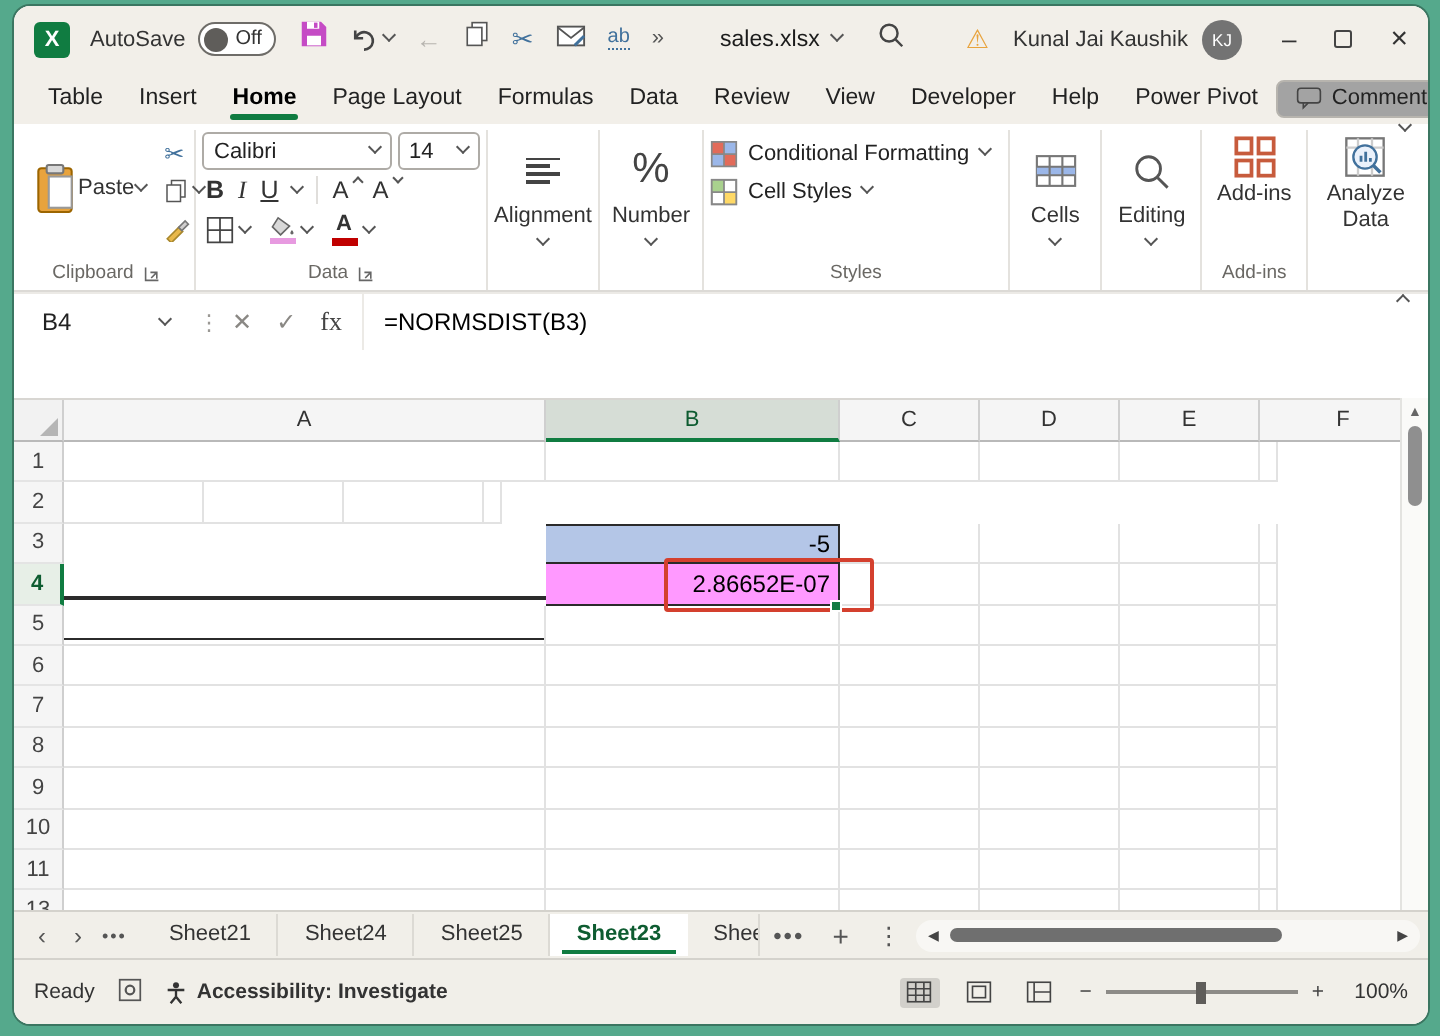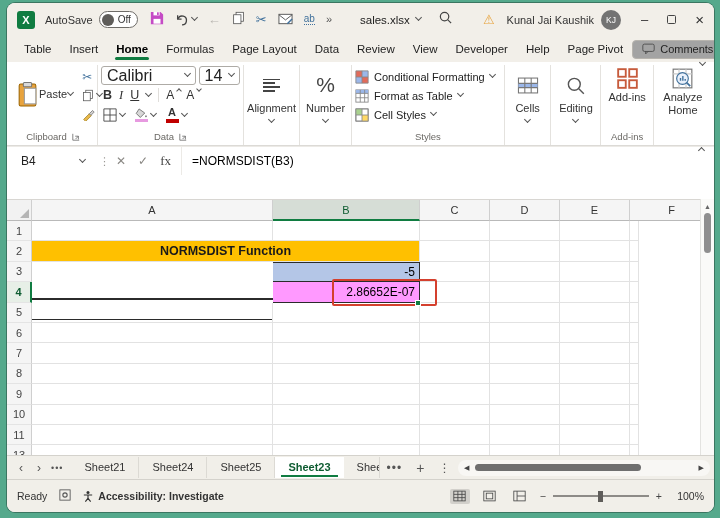--- a/index.html
+++ b/index.html
@@ -45,21 +45,21 @@
   .rgroup { display:flex; flex-direction:column; border-right:1px solid #e4e2de; padding:1px 3px; position:relative; }
   .grp-label { margin-top:auto; text-align:center; font-size:9.5px; color:#6a6864; padding:1px 0 2px;
                display:flex; align-items:center; justify-content:center; gap:5px; }
   .launcher { display:inline-block; line-height:0; }
   .rbody { display:flex; gap:4px; }
   .paste { display:flex; align-items:center; font-size:11px; color:#333; padding:2px 5px; gap:1px; }
   .smallcol { display:flex; flex-direction:column; gap:4px; padding-top:3px; }
   .smallbtn { display:flex; align-items:center; gap:3px; height:15px; color:#41719C; font-size:12px; line-height:1; }
   .fontgrp { width:146px; }
   .combo { border:1px solid #aeaba6; border-radius:3px; height:19px; display:flex; align-items:center;
-           padding:0 5px; font-size:16px; color:#222; justify-content:space-between; background:#fff; }
+           padding:0 5px; font-size:11px; color:#222; justify-content:space-between; background:#fff; }
   .fontrow { display:flex; align-items:center; gap:7px; height:20px; padding:1px 2px; font-size:12.5px; color:#333; }
   .b { font-weight:bold; } .i { font-style:italic; font-family:"Liberation Serif",serif; }
   .u { text-decoration:underline; }
   .vline { width:1px; height:14px; background:#e0dedb; }
   .Asz { font-size:12px; position:relative; padding-right:5px; }
   .Asz i { position:absolute; top:-1px; right:-2px; }
   .Asz .chev { width:4px; height:4px; }
   .colorbtn { display:flex; flex-direction:column; line-height:1; align-items:center; width:14px; }
   .colorbtn .bar { width:13px; height:3.5px; margin-top:1px; }
   .collapsed { display:flex; flex-direction:column; align-items:center; justify-content:flex-start;
@@ -214,28 +214,28 @@
         <span class="max-box"></span>
         <span style="font-size:15px;">×</span>
       </div>
     </div>
   </div>
 
   <div class="ribbon-tabs">
     <span class="rtab">Table</span>
     <span class="rtab">Insert</span>
     <span class="rtab active">Home</span>
+    <span class="rtab">Page Layout</span>
     <span class="rtab">Formulas</span>
-    <span class="rtab">Page Layout</span>
     <span class="rtab">Data</span>
     <span class="rtab">Review</span>
     <span class="rtab">View</span>
     <span class="rtab">Developer</span>
     <span class="rtab">Help</span>
-    <span class="rtab">Page Pivot</span>
+    <span class="rtab">Power Pivot</span>
     <span class="comments-btn">
       <svg width="13" height="12" viewBox="0 0 16 14">
           <rect x="1" y="1" width="14" height="9" rx="2" fill="none" stroke="#444"></rect>
           <path d="M4.5 10v3l3-3" fill="none" stroke="#444"></path>
         </svg>
       <span>Comments</span>
     </span>
 
   </div>
 
@@ -362,29 +362,20 @@
             <rect x="1" y="8" width="7" height="7" fill="#9BB7E9"></rect>
             <rect x="8" y="8" width="7" height="7" fill="#E26B5A"></rect>
             <path d="M1 1h14v14H1zM8 1v14M1 8h14" stroke="#888" fill="none"></path>
           </svg>
         <span>Conditional Formatting</span>
         <i class="chev"></i>
       </div>
       <div class="stylerow">
         <svg width="14" height="14" viewBox="0 0 16 16">
             <rect x="1" y="1" width="14" height="14" fill="#fff" stroke="#888"></rect>
-            <rect x="1" y="1" width="14" height="4" fill="#9BB7E9"></rect>
-            <path d="M1 5h14M1 10h14M6 1v14M11 1v14" stroke="#888" fill="none"></path>
-          </svg>
-        <span>Format as Table</span>
-        <i class="chev"></i>
-      </div>
-      <div class="stylerow">
-        <svg width="14" height="14" viewBox="0 0 16 16">
-            <rect x="1" y="1" width="14" height="14" fill="#fff" stroke="#888"></rect>
             <rect x="1" y="1" width="7" height="7" fill="#A9D18E"></rect>
             <rect x="8" y="8" width="7" height="7" fill="#FFD966"></rect>
             <path d="M1 1h14v14H1zM8 1v14M1 8h14" stroke="#888" fill="none"></path>
           </svg>
         <span>Cell Styles</span>
         <i class="chev"></i>
       </div>
       <div class="grp-label">
           <span>Styles</span>
         </div>
@@ -436,21 +427,21 @@
 
     <div class="rgroup" style="width:60px;border-right:none;">
       <div class="bigbtn">
         <svg width="21" height="21" viewBox="0 0 18 18">
             <rect x="1" y="1" width="16" height="16" fill="#fff" stroke="#777"></rect>
             <path d="M1 5h16M6 1v16M12 1v16" stroke="#ccc"></path>
             <circle cx="9" cy="9" r="5" fill="#EAF1FB" stroke="#41719C"></circle>
             <path d="M7.3 11V8.5M9.3 11V6.8M11.3 11V9.4" stroke="#41719C" stroke-width="1.2"></path>
             <path d="M12.6 12.6l3 3" stroke="#41719C" stroke-width="1.5"></path>
           </svg>
-        <span>Analyze Home</span>
+        <span>Analyze Data</span>
       </div>
     </div>
     <i class="chev ribbon-collapse"></i>
   </div>
 
   <div class="fbar">
     <div class="namebox">
       <span>B4</span>
       <i class="chev"></i>
     </div>
@@ -480,21 +471,20 @@
         <div class="rowh">1</div>
         <div class="c wA"></div>
           <div class="c wB"></div>
           <div class="c wC"></div>
           <div class="c wD"></div>
           <div class="c wE"></div>
           <div class="c wF"></div>
       </div>
       <div class="row">
         <div class="rowh">2</div>
-        <div class="c merged">NORMSDIST Function</div>
         <div class="c wC"></div>
           <div class="c wD"></div>
           <div class="c wE"></div>
           <div class="c wF"></div>
       </div>
       <div class="row">
         <div class="rowh">3</div>
         <div class="c wA zbg bdr">Z value</div>
         <div class="c wB zbg num bdr-nl">-5</div>
         <div class="c wC"></div>

